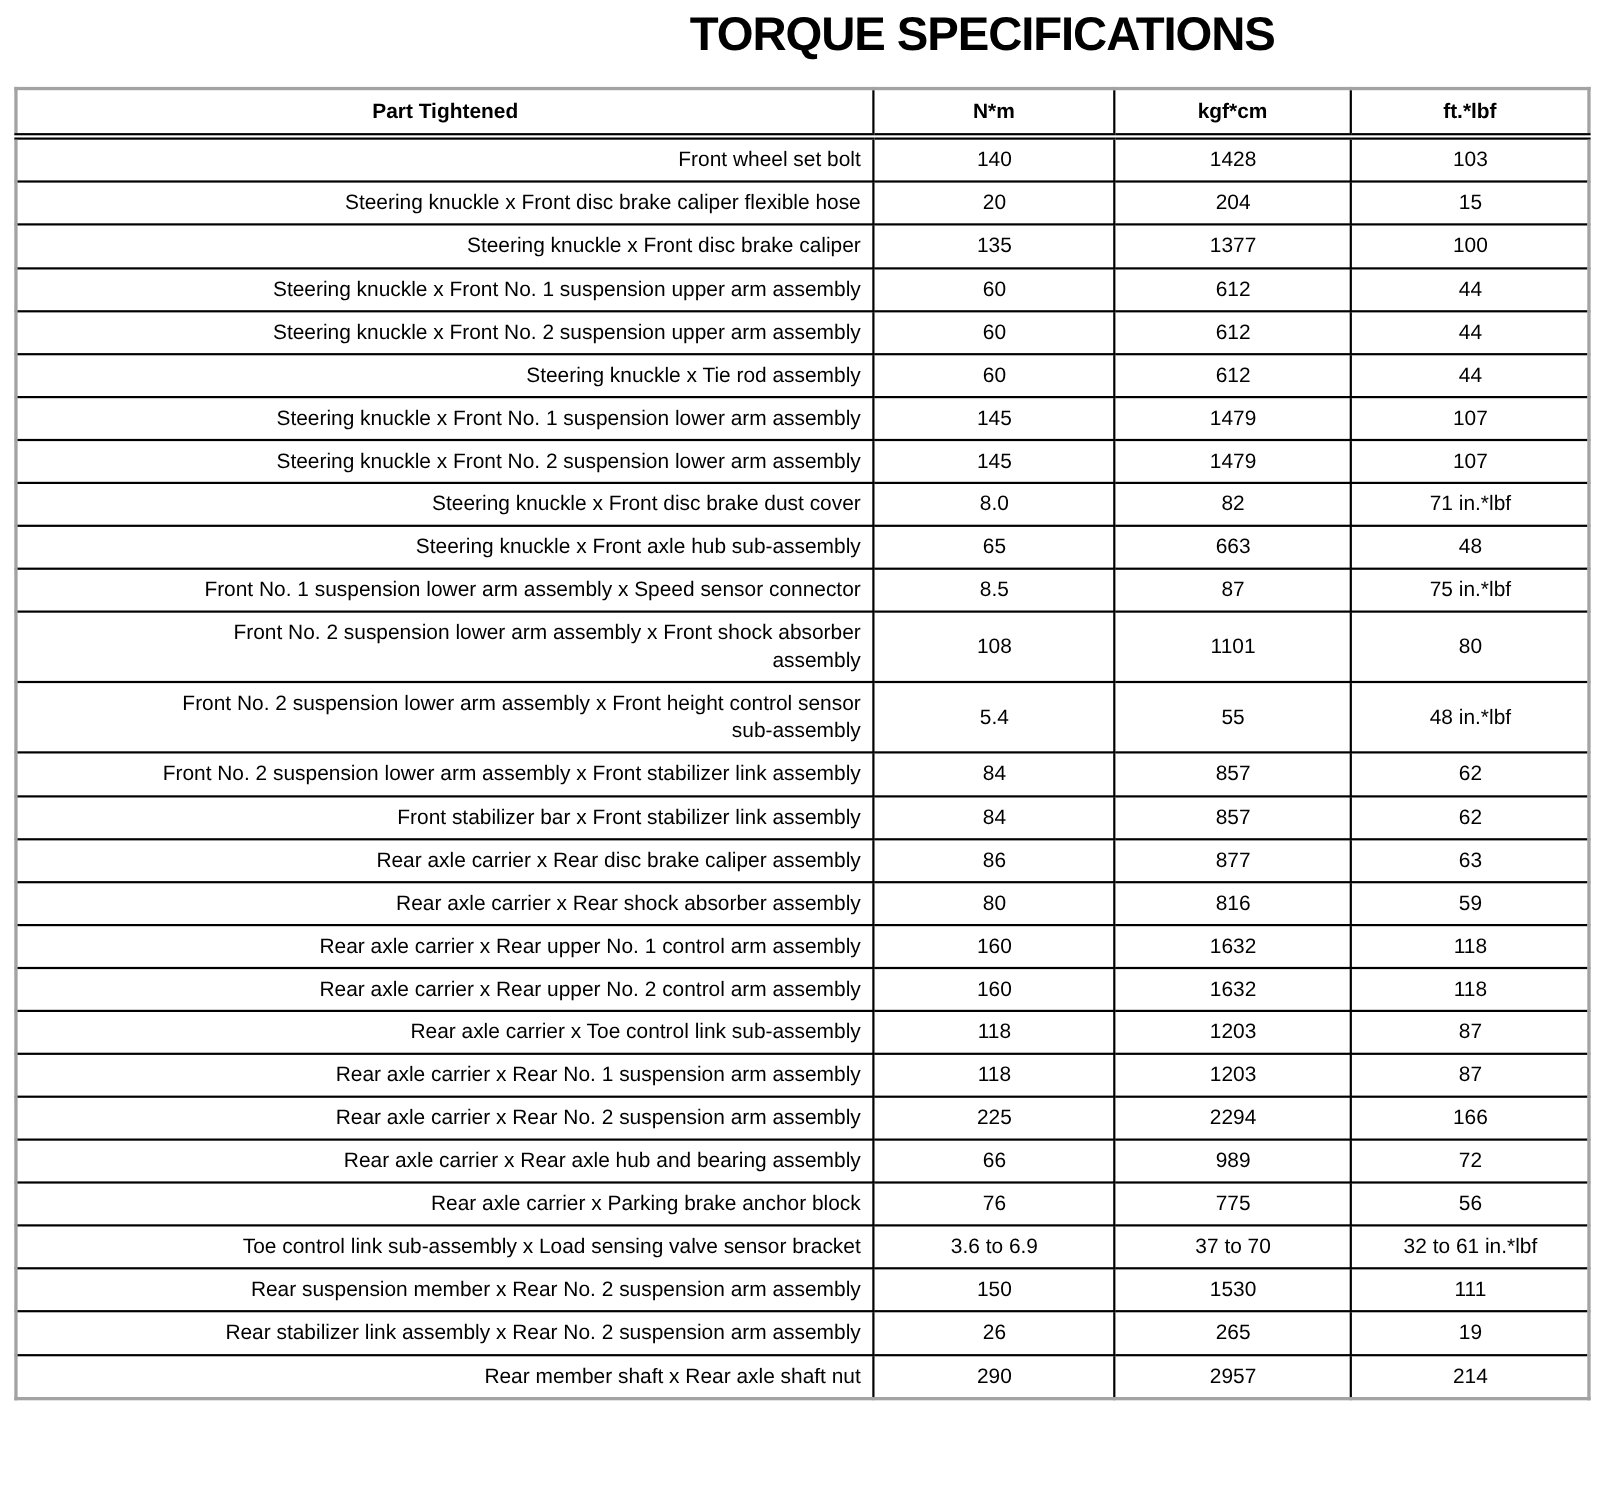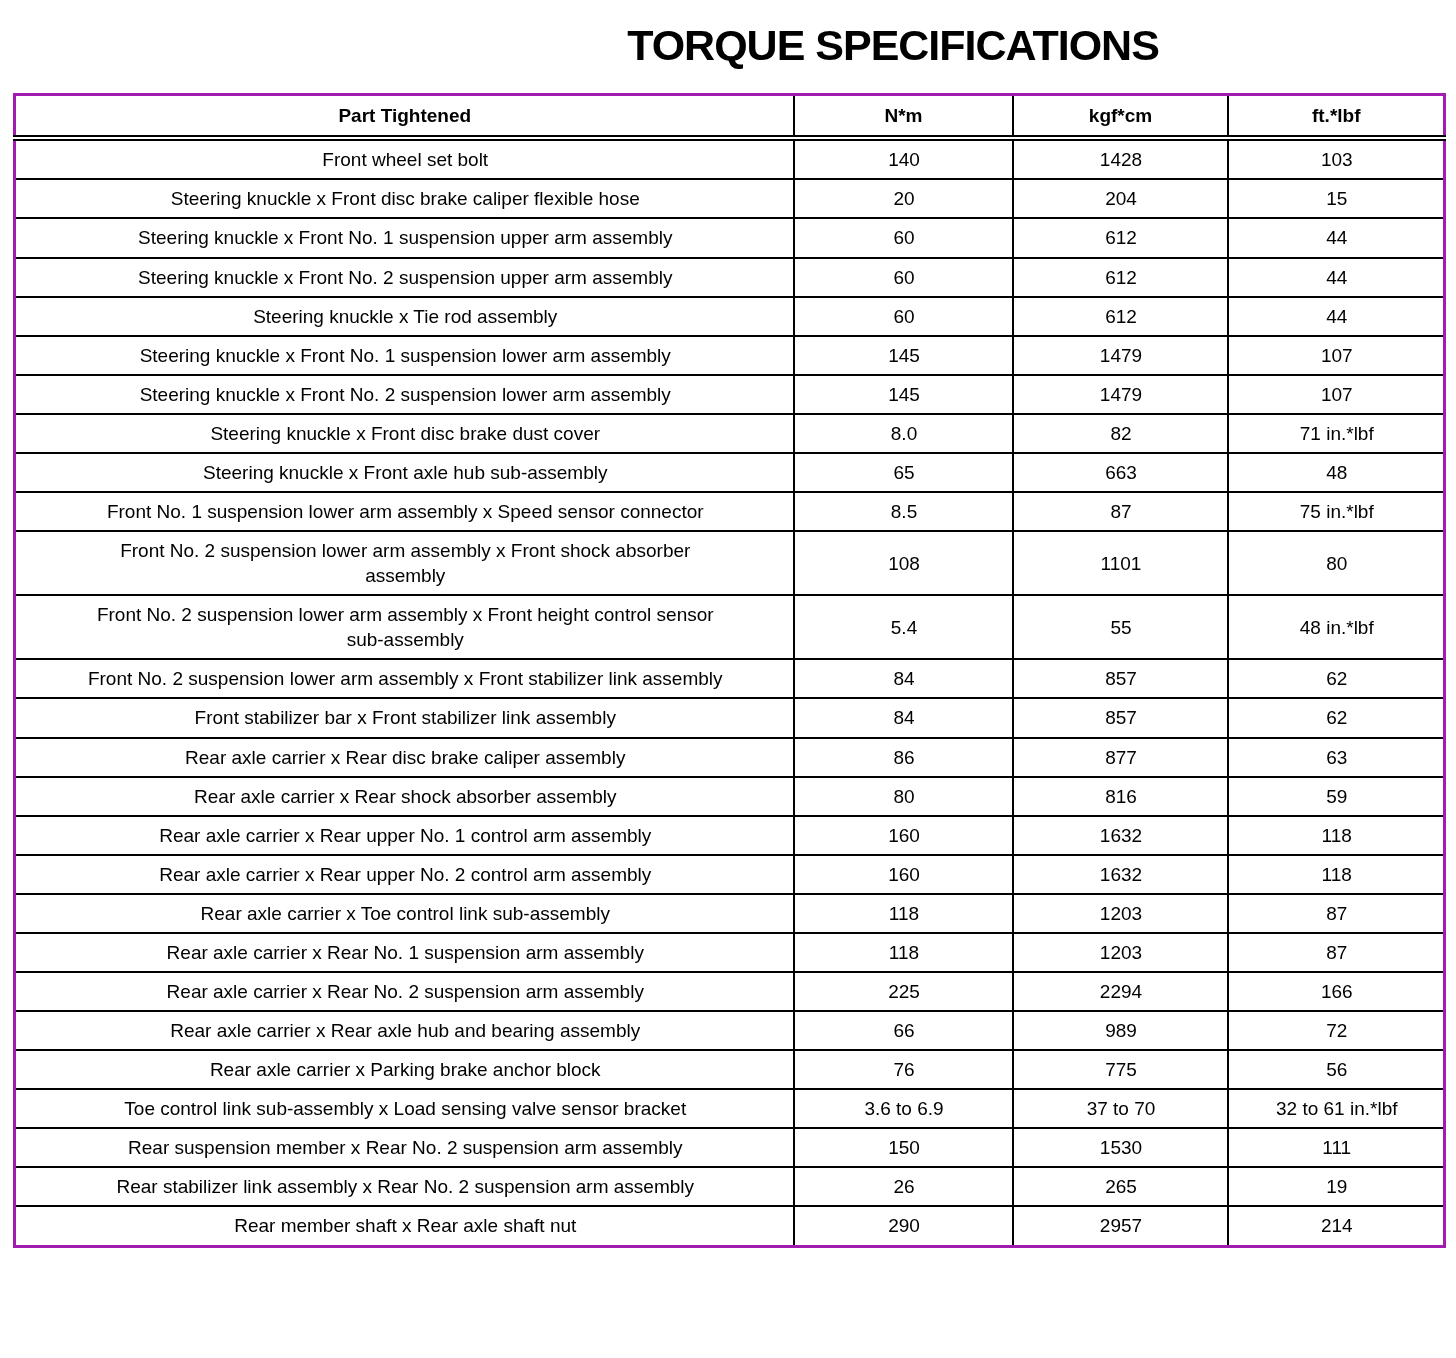--- a/index.html
+++ b/index.html
@@ -9,36 +9,36 @@
   }
   body {
     width: 1456px;
     height: 1358px;
     font-family: "Liberation Sans", sans-serif;
     color: #000000;
     overflow: hidden;
   }
   .page-title {
     width: 1456px;
-    padding-top: 22px;
+    padding-top: 8px;
     text-align: center;
     text-indent: 330px; 
     font-size: 43px;
     font-weight: bold;
     letter-spacing: -1px;
     line-height: 1.1;
     white-space: nowrap;
   }
   table.spec-table {
     margin-left: 13px;
     margin-top: 24px;
     border-collapse: collapse;
     table-layout: fixed;
     width: 1430px;
-    border: 3px solid #a21caf;
+    border: 3px solid #a3a3a3;
   }
   col.c-part  { width: 779px; }
   col.c-nm    { width: 219px; }
   col.c-kgfcm { width: 215px; }
   col.c-ftlbf { width: 217px; }
 
   th {
     border: 2px solid #000000;
     border-bottom: 6px double #000000;
     font-size: 19px;
@@ -50,21 +50,21 @@
   th.h-unit { text-align: center; }
 
   td {
     border: 2px solid #000000;
     font-size: 19px;
     line-height: 1.32;
     padding: 6px 10px 6px 12px;
     vertical-align: middle;
   }
   td.part-col {
-    text-align: center;
+    text-align: right;
     white-space: pre-line; 
   }
   td.value-col {
     text-align: center;
   }
 </style>
 </head>
 <body>
 
 <div class="page-title">TORQUE SPECIFICATIONS</div>
@@ -91,20 +91,26 @@
         <td class="value-col">1428</td>
         <td class="value-col">103</td>
       </tr>
       <tr>
         <td class="part-col">Steering knuckle x Front disc brake caliper flexible hose</td>
         <td class="value-col">20</td>
         <td class="value-col">204</td>
         <td class="value-col">15</td>
       </tr>
       <tr>
+        <td class="part-col">Steering knuckle x Front disc brake caliper</td>
+        <td class="value-col">135</td>
+        <td class="value-col">1377</td>
+        <td class="value-col">100</td>
+      </tr>
+      <tr>
         <td class="part-col">Steering knuckle x Front No. 1 suspension upper arm assembly</td>
         <td class="value-col">60</td>
         <td class="value-col">612</td>
         <td class="value-col">44</td>
       </tr>
       <tr>
         <td class="part-col">Steering knuckle x Front No. 2 suspension upper arm assembly</td>
         <td class="value-col">60</td>
         <td class="value-col">612</td>
         <td class="value-col">44</td>

